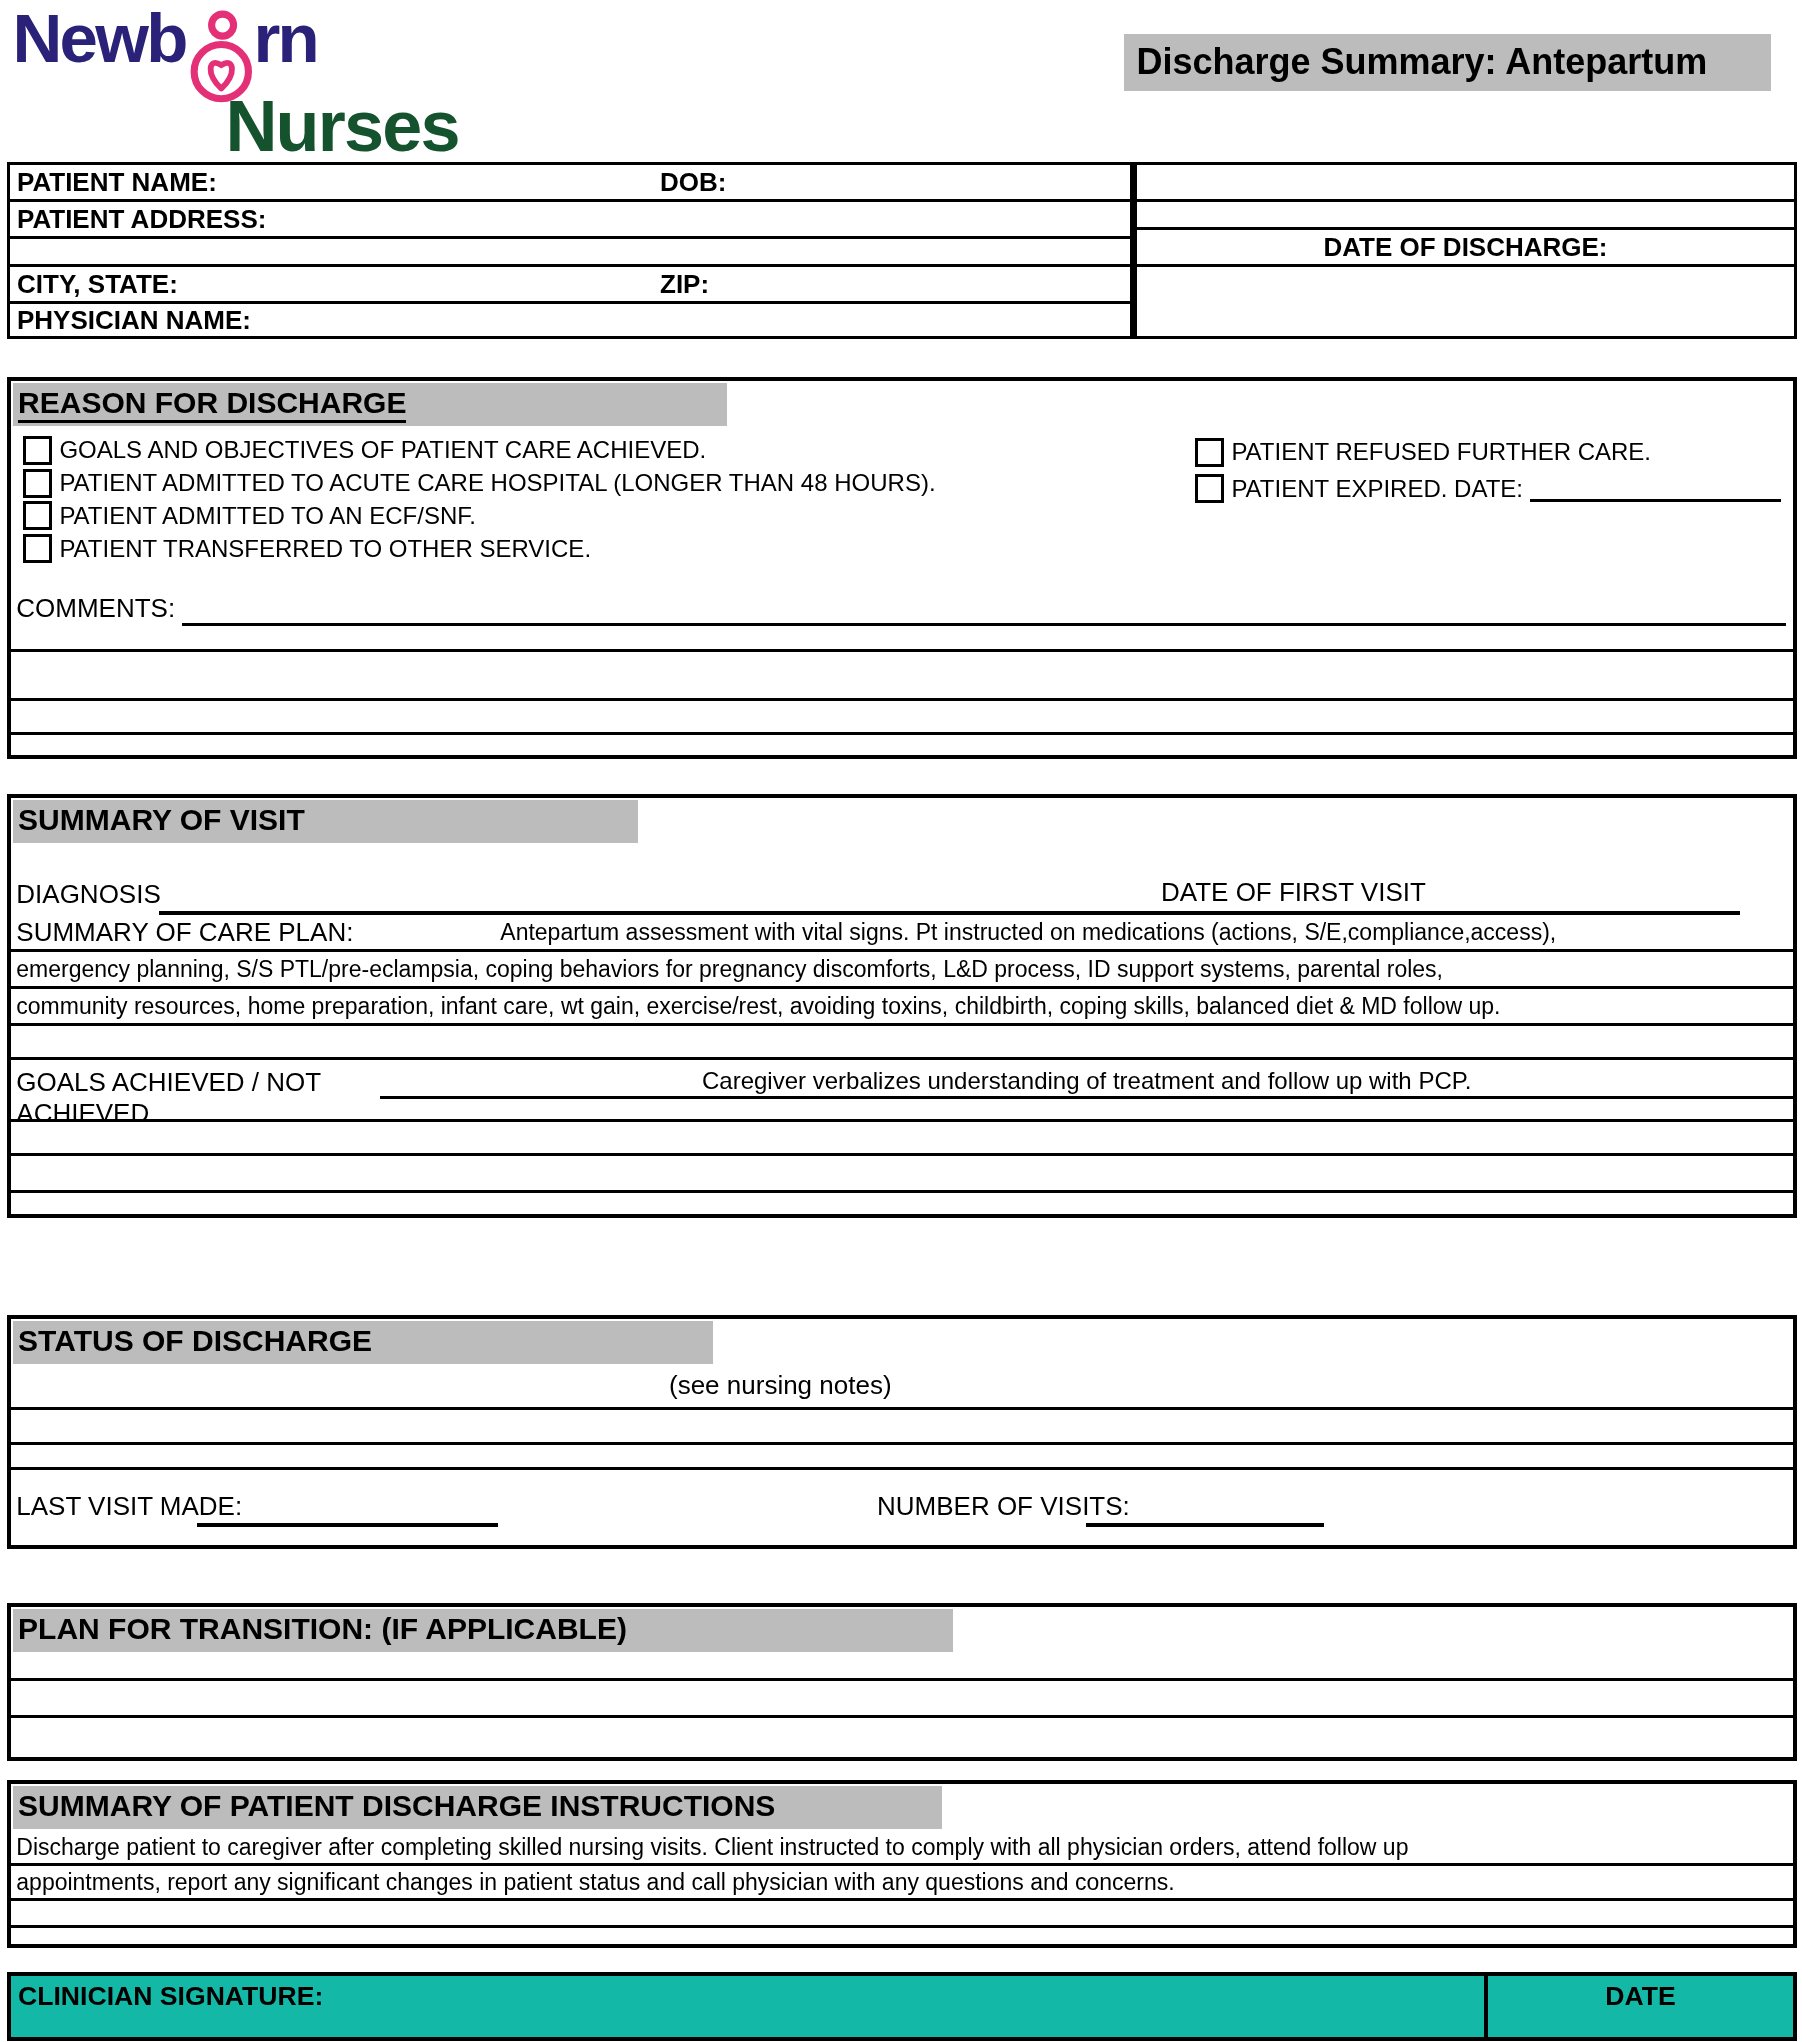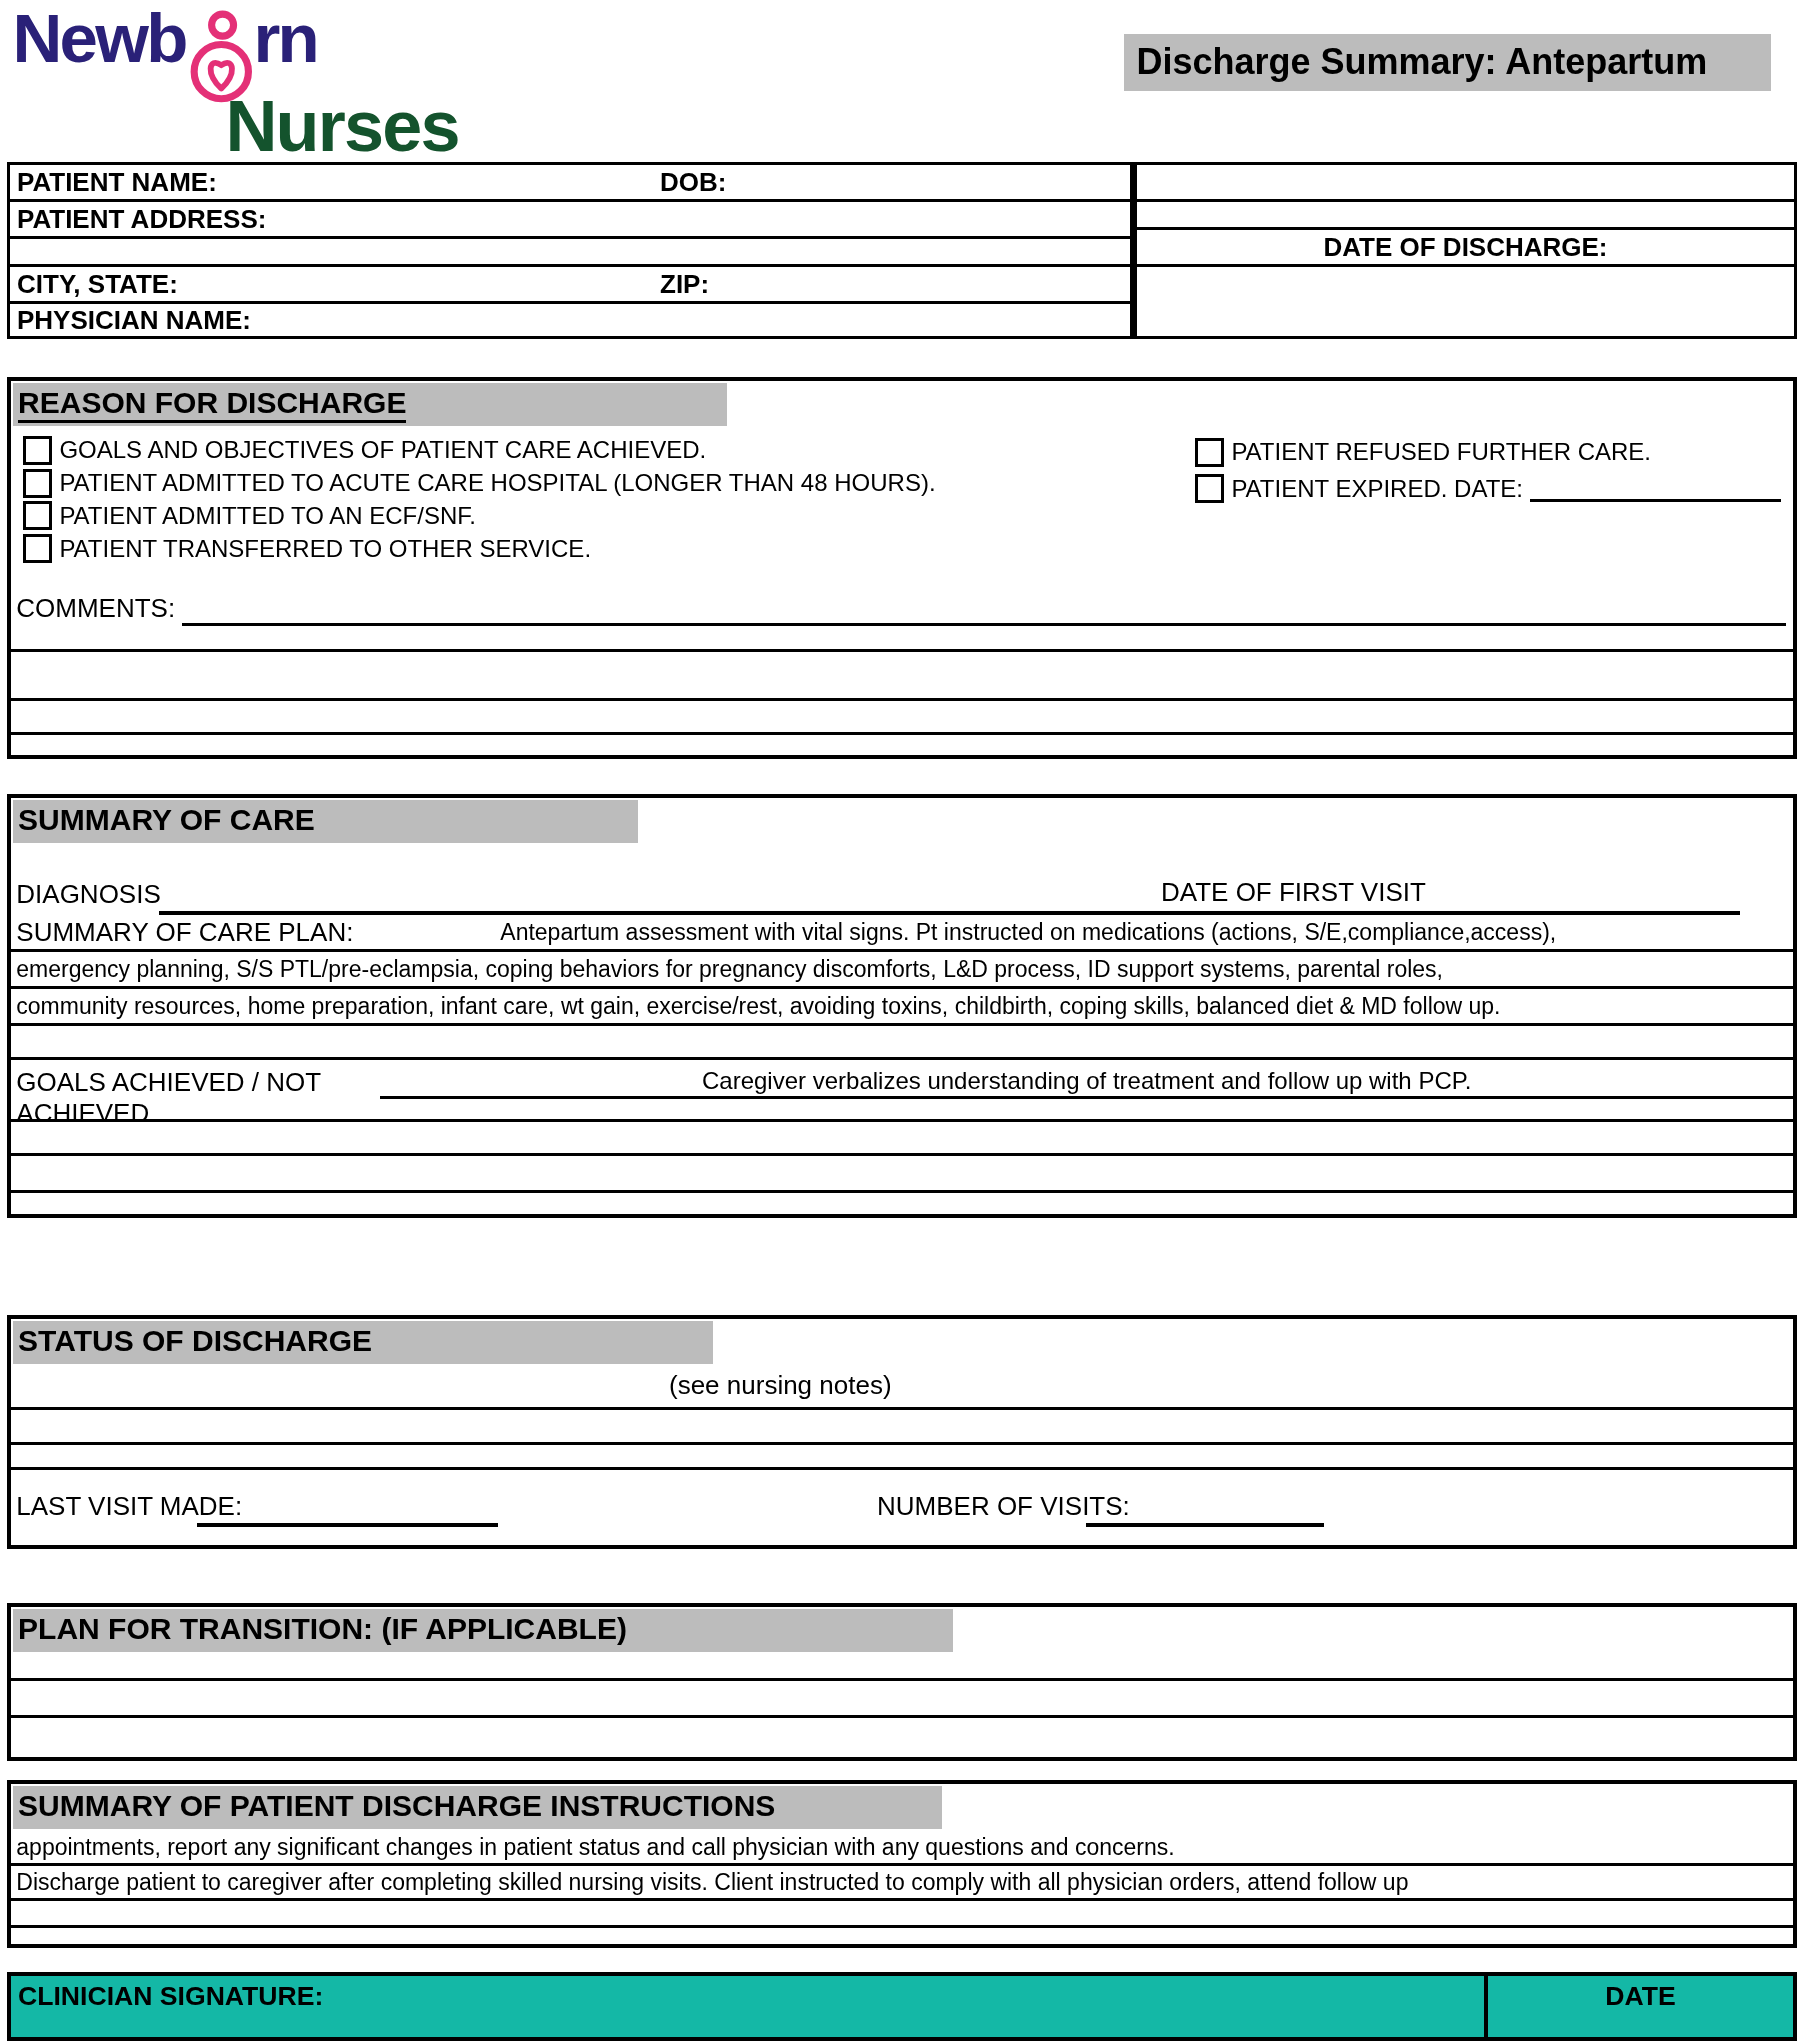--- a/index.html
+++ b/index.html
@@ -190,21 +190,21 @@
       <span class="fill-line"></span>
     </div>
     <div class="spacer"></div>
     <div class="ra"></div>
     <div class="rb"></div>
     <div class="rc"></div>
   </section>
 
   <section class="box care">
     <div>
-      <span class="sec-hdr">SUMMARY OF CARE</span>
+      <span class="sec-hdr">SUMMARY OF VISIT</span>
     </div>
     <div class="care-spacer"></div>
     <div class="diag-row">
       <span class="lbl" style="font-weight:400;">DIAGNOSIS</span>
       <span class="diag-line"></span>
       <span class="dfv">DATE OF FIRST VISIT</span>
     </div>
     <div class="trow">
       <span class="cp-label">SUMMARY OF CARE PLAN:</span>
       <span>Antepartum assessment with vital signs. Pt instructed on medications (actions, S/E,compliance,access),</span>
@@ -250,24 +250,24 @@
     </div>
     <div class="rr ra"></div>
     <div class="rr rb"></div>
   </section>
 
   <section class="box instructions">
     <div>
       <span class="sec-hdr">SUMMARY OF PATIENT DISCHARGE INSTRUCTIONS</span>
     </div>
     <div class="trow">
+      <span>Discharge patient to caregiver after completing skilled nursing visits. Client instructed to comply with all physician orders, attend follow up</span>
+    </div>
+    <div class="trow">
       <span>appointments, report any significant changes in patient status and call physician with any questions and concerns.</span>
-    </div>
-    <div class="trow">
-      <span>Discharge patient to caregiver after completing skilled nursing visits. Client instructed to comply with all physician orders, attend follow up</span>
     </div>
     <div class="rr ra"></div>
     <div class="rr rb"></div>
   </section>
 
   <div class="sig-row">
     <div class="sig-left">
       <span>CLINICIAN SIGNATURE:</span>
     </div>
     <div class="sig-right">

